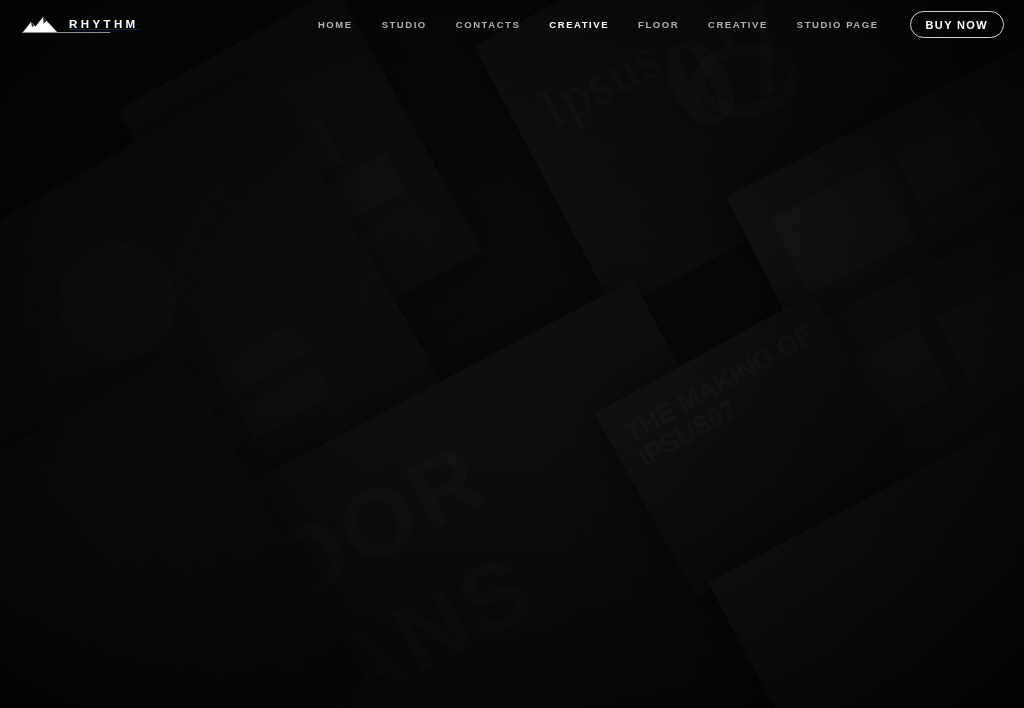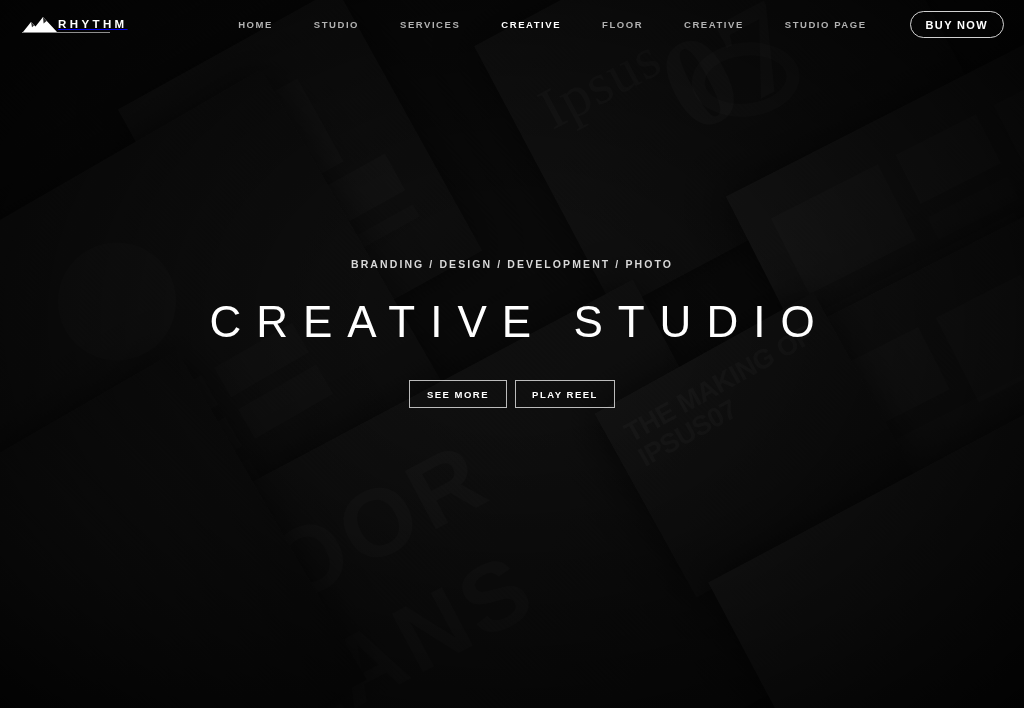--- a/index.html
+++ b/index.html
@@ -144,34 +144,34 @@
   }
 
   
   .header {
     position:absolute; top:0; left:0; right:0; height:48px;
     display:flex; align-items:center;
     padding:0 20px 0 22px;
     z-index:40;
   }
 
-  .logo { display:flex; align-items:flex-end; }
+  .logo { display:flex; align-items:flex-end; gap:11px; }
   .logo-mark { width:36px; display:block; }
   .logo-mark svg { display:block; }
   .logo-text {
     color:#fff; font-size:11.5px; font-weight:700;
     letter-spacing:3.4px; line-height:1;
     padding-bottom:2px;
   }
   .logo-rule {
     position:absolute; left:22px; top:32px;
     width:88px; height:1px; background:rgba(255,255,255,.55);
   }
 
-  .nav { margin-left:auto; display:flex; align-items:center; gap:13px; }
+  .nav { margin-left:auto; display:flex; align-items:center; gap:1px; }
   .nav-item {
     color:#b2b2b2;
     font-size:9.5px; font-weight:700;
     letter-spacing:1.55px;
     padding:6px 14px;
     text-decoration:none;
     white-space:nowrap;
     cursor:pointer;
   }
   .nav-item.active { color:#ffffff; }
@@ -306,31 +306,23 @@
           <path d="M21 1 L24.6 5 L21.6 7.4 Z" fill="#2b2b2b"></path>
         </svg>
       </span>
       <span class="logo-text">RHYTHM</span>
     </a>
     <div class="logo-rule"></div>
 
     <nav class="nav">
       <a class="nav-item" href="#">HOME</a>
       <a class="nav-item" href="#">STUDIO</a>
-      <a class="nav-item" href="#">SERVICES</a>
+      <a class="nav-item" href="#">CONTACTS</a>
       <a class="nav-item active" href="#">CREATIVE</a>
       <a class="nav-item" href="#">FLOOR</a>
       <a class="nav-item" href="#">CREATIVE</a>
       <a class="nav-item" href="#">STUDIO PAGE</a>
       <button class="buy-btn">BUY NOW</button>
     </nav>
   </div>
 
-  <div class="hero-content">
-    <div class="eyebrow">BRANDING / DESIGN / DEVELOPMENT / PHOTO</div>
-    <h1 class="headline">CREATIVE STUDIO</h1>
-    <div class="cta-row">
-      <button class="cta">SEE MORE</button>
-      <button class="cta wide">PLAY REEL</button>
-    </div>
-  </div>
 
 </div>
 
 </body></html>

